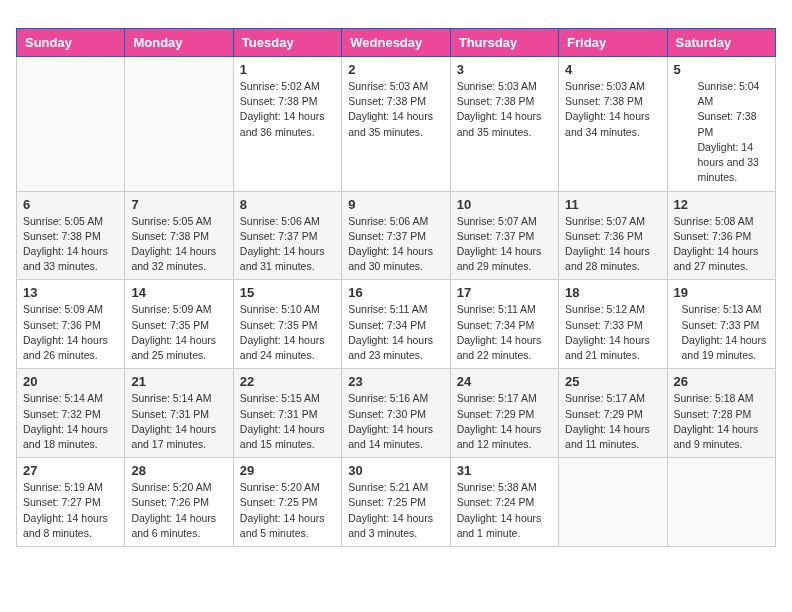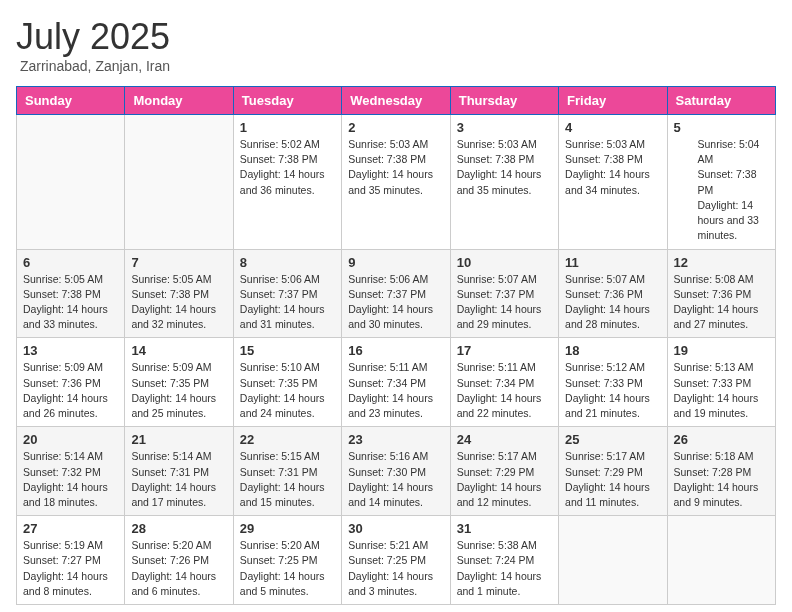--- a/index.html
+++ b/index.html
@@ -85,24 +85,20 @@
       color: #333;
     }
     .empty-cell {
       background: #f9f9f9 !important;
     }
   </style>
 </head>
 <body>
 
 <div class="header">
-  <div class="title-block">
-    <div class="month-title">July 2025</div>
-    <div class="location">Zarrinabad, Zanjan, Iran</div>
-  </div>
 </div>
 
 <table class="calendar">
   <thead>
     <tr>
     <th>Sunday</th>
         <th>Monday</th>
         <th>Tuesday</th>
         <th>Wednesday</th>
         <th>Thursday</th>
@@ -221,21 +217,21 @@
 Daylight: 14 hours and 22 minutes.</div>
         </td>
         <td>
           <span class="day-number">18</span>
           <div class="day-info" style="white-space: pre-line;">Sunrise: 5:12 AM
 Sunset: 7:33 PM
 Daylight: 14 hours and 21 minutes.</div>
         </td>
         <td>
           <span class="day-number">19</span>
-          <div class="day-info" style="white-space: pre-line;">Sunrise: 5:13 AM
+          <div class="day-info" style="white-space: pre-line; margin-left: 8px;">Sunrise: 5:13 AM
 Sunset: 7:33 PM
 Daylight: 14 hours and 19 minutes.</div>
         </td>
       </tr>
       <tr>
         <td>
           <span class="day-number">20</span>
           <div class="day-info" style="white-space: pre-line;">Sunrise: 5:14 AM
 Sunset: 7:32 PM
 Daylight: 14 hours and 18 minutes.</div>

